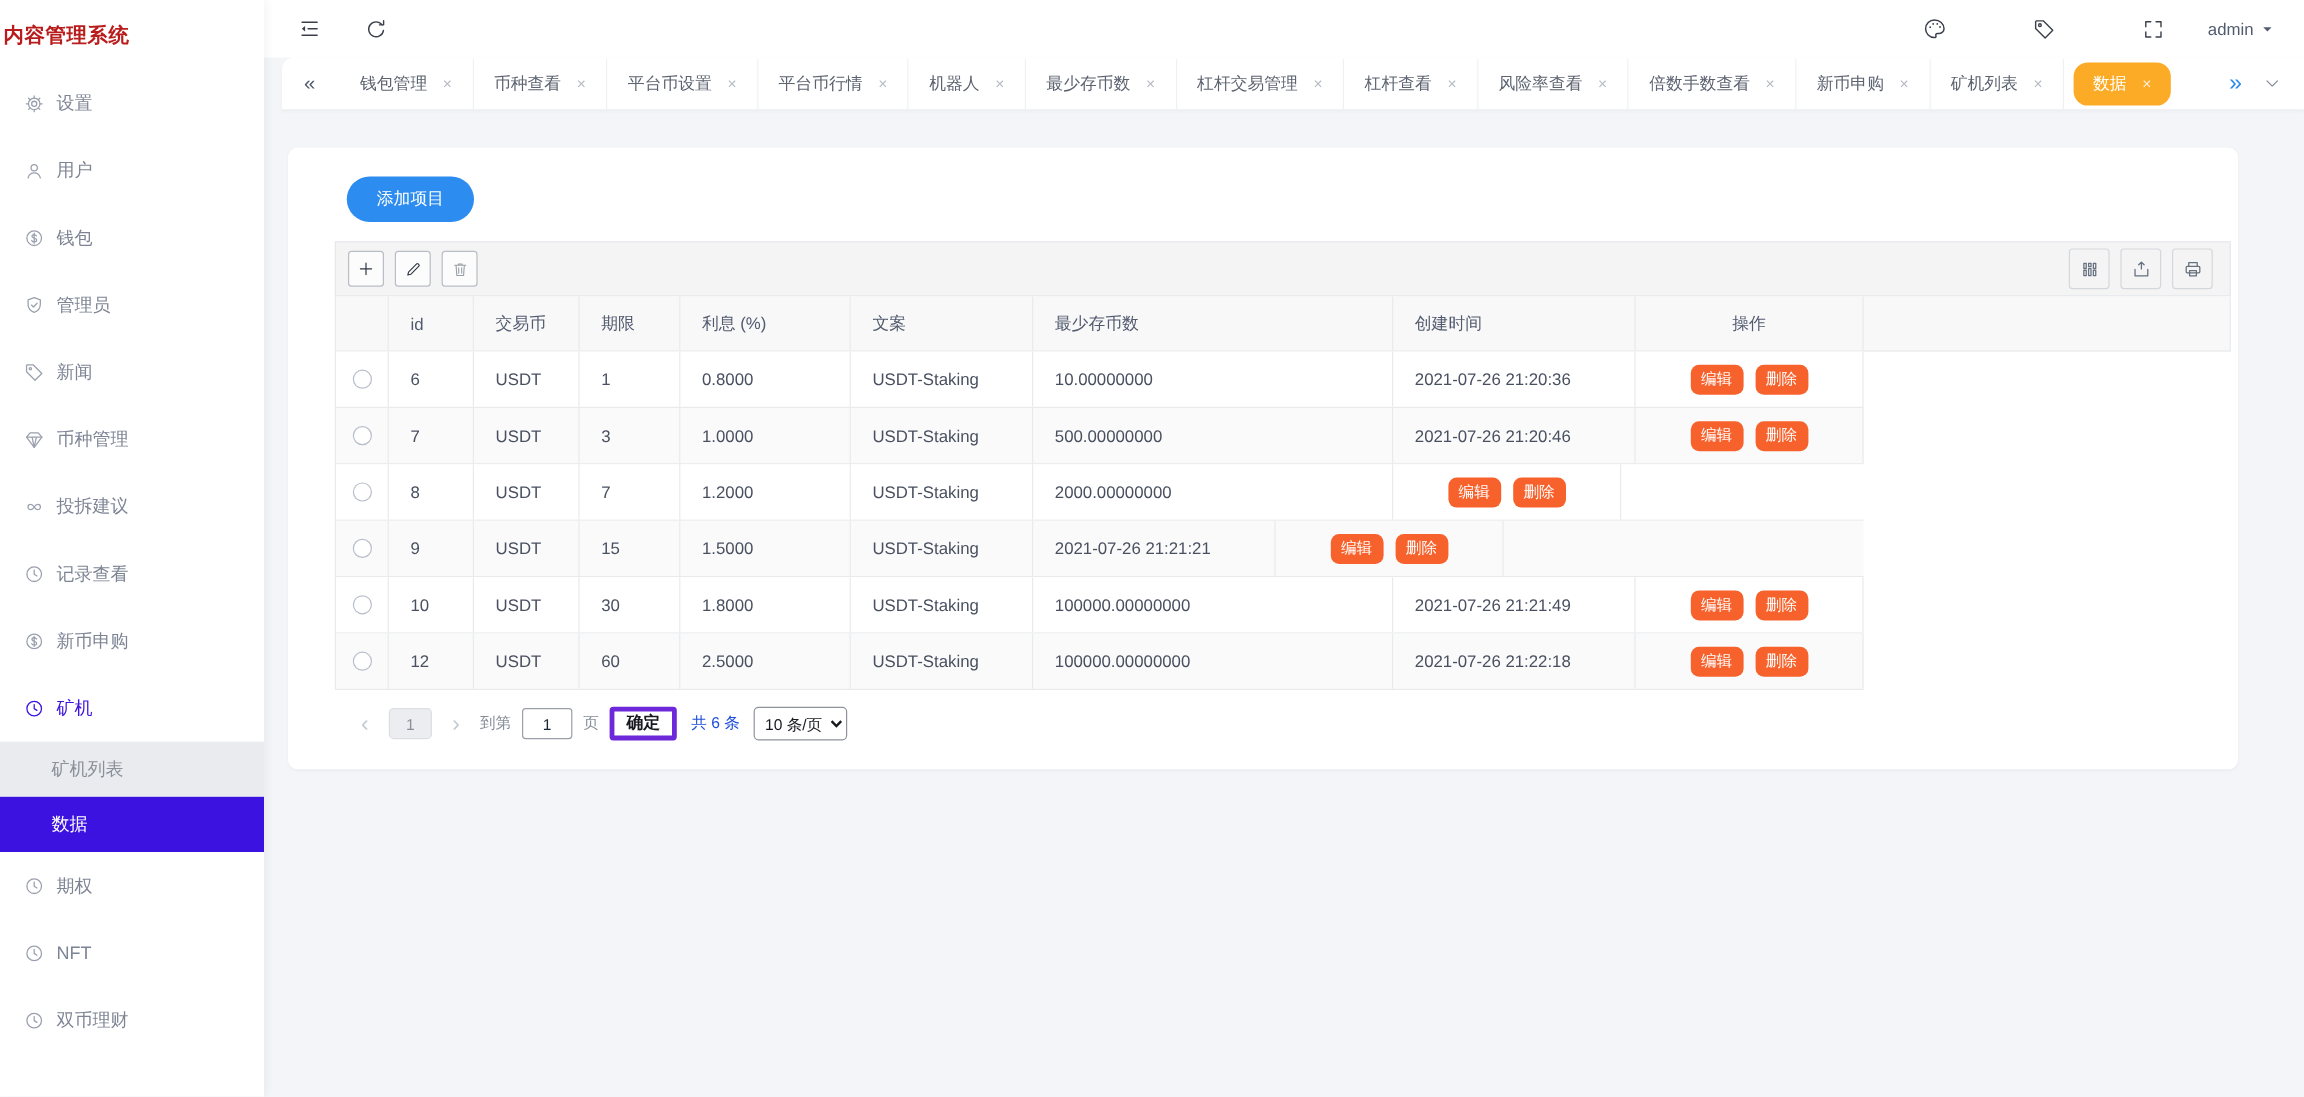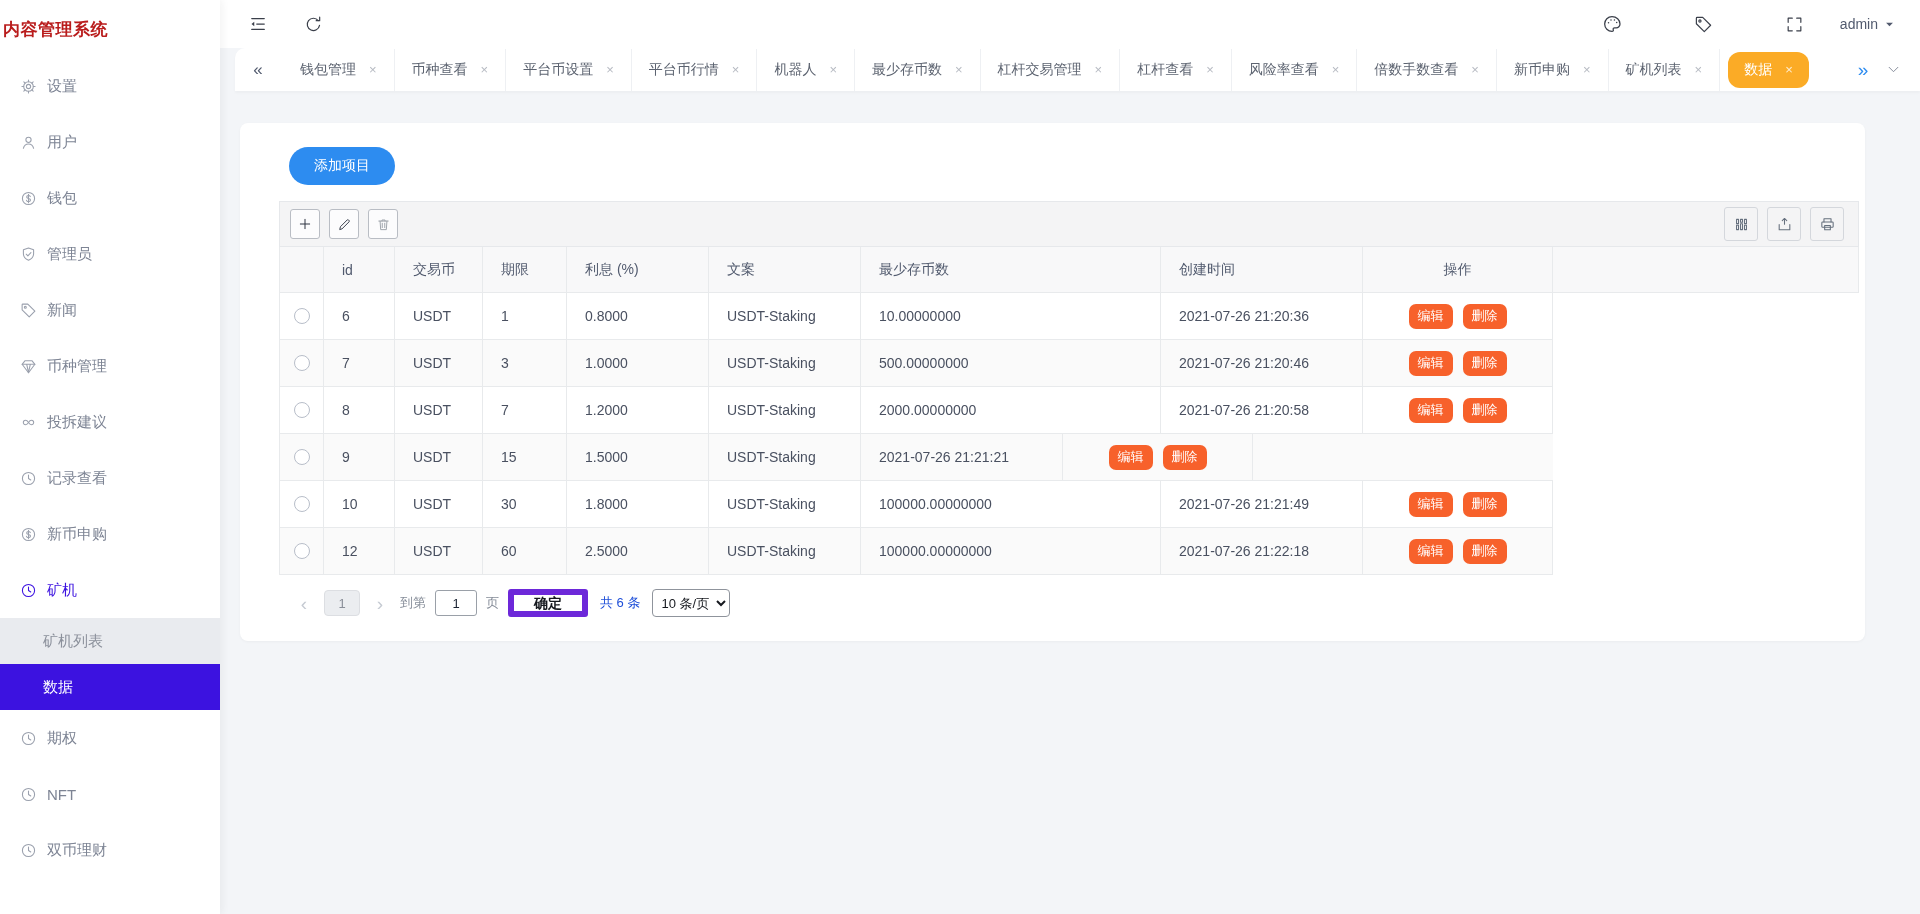--- a/index.html
+++ b/index.html
@@ -64,21 +64,21 @@
   .c0{width:44px}.c1{width:71px}.c2{width:88px}.c3{width:84px}.c4{width:142px}.c5{width:152px}.c6{width:300px}.c7{width:202px}.c8{width:190px}
   .radio { width:16px; height:16px; border:1px solid #b8bec9; border-radius:50%; background:#fff; display:inline-block; cursor:pointer; }
   .act-btn { height:25px; padding:0 9px; border:none; border-radius:7px; background:#f7612b; color:#fff; font-size:13px; font-weight:normal; display:inline-flex; align-items:center; cursor:pointer; font-family:inherit; }
   .td.actions { gap:10px; }
 
   
   .pagination { display:flex; align-items:center; margin:14px 0 0 14px; gap:9px; font-size:13px; color:#868d99; }
   .pg-arrow { color:#c5cad2; font-size:19px; width:22px; text-align:center; cursor:pointer; line-height:1; }
   .pg-num { width:36px; height:26px; background:#ebedf0; border:1px solid #dcdee2; border-radius:4px; color:#8a8f99; display:flex; align-items:center; justify-content:center; cursor:pointer; }
   .pg-input { width:42px; height:26px; border:1px solid #9aa0a8; border-radius:3px; text-align:center; font-size:13px; color:#1c2433; font-family:inherit; }
-  .pg-confirm { height:28px; padding:0 20px; background:#fff; border:6px solid #6d28d9; border-radius:3px; font-size:14px; font-weight:bold; color:#16191f; cursor:pointer; font-family:inherit; }
+  .pg-confirm { height:28px; padding:0 10px; background:#fff; border:4px solid #6d28d9; border-radius:3px; font-size:14px; font-weight:bold; color:#16191f; cursor:pointer; font-family:inherit; }
   .pg-total { color:#1d4ed8; font-size:13px; margin:0 3px; }
   .pg-size { height:28px; border:1px solid #8f949c; border-radius:4px; font-size:13px; background:#fff; padding:0 4px; color:#16191f; font-family:inherit; }
 </style>
 </head>
 <body>
 
 <div class="layout">
 
   <aside class="sidebar">
     <div class="brand">内容管理系统</div>
@@ -436,21 +436,20 @@
               <div class="tr">
                 <div class="td c0 center">
                   <span class="radio"></span>
                 </div>
                 <div class="td c1">8</div>
                 <div class="td c2">USDT</div>
                 <div class="td c3">7</div>
                 <div class="td c4">1.2000</div>
                 <div class="td c5">USDT-Staking</div>
                 <div class="td c6">2000.00000000</div>
-                <div class="td c7">2021-07-26 21:20:58</div>
                 <div class="td c8 center actions">
                   <button class="act-btn">编辑</button>
                   <button class="act-btn">删除</button>
                 </div>
               </div>
               <div class="tr stripe">
                 <div class="td c0 center">
                   <span class="radio"></span>
                 </div>
                 <div class="td c1">9</div>

